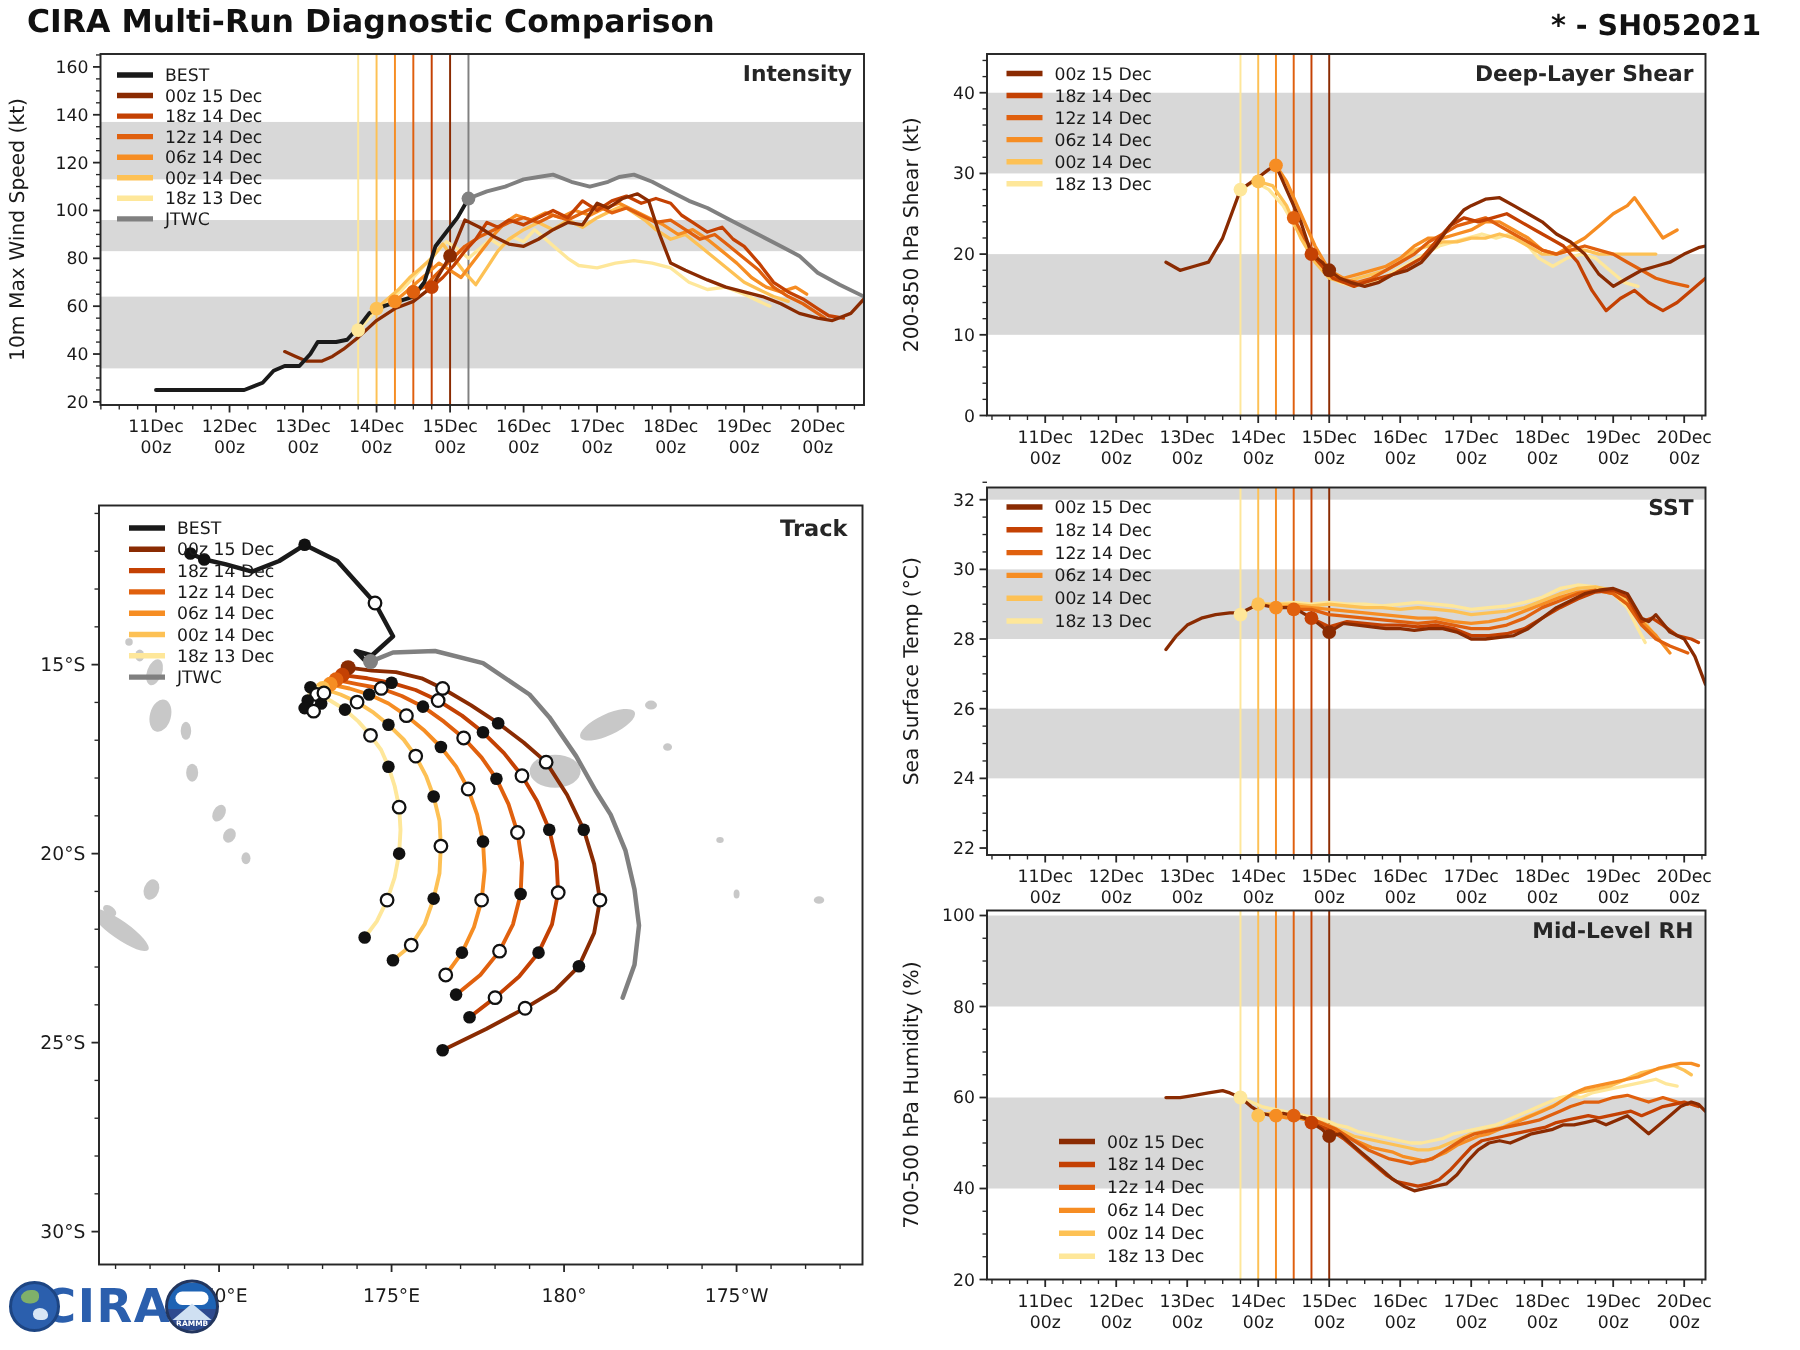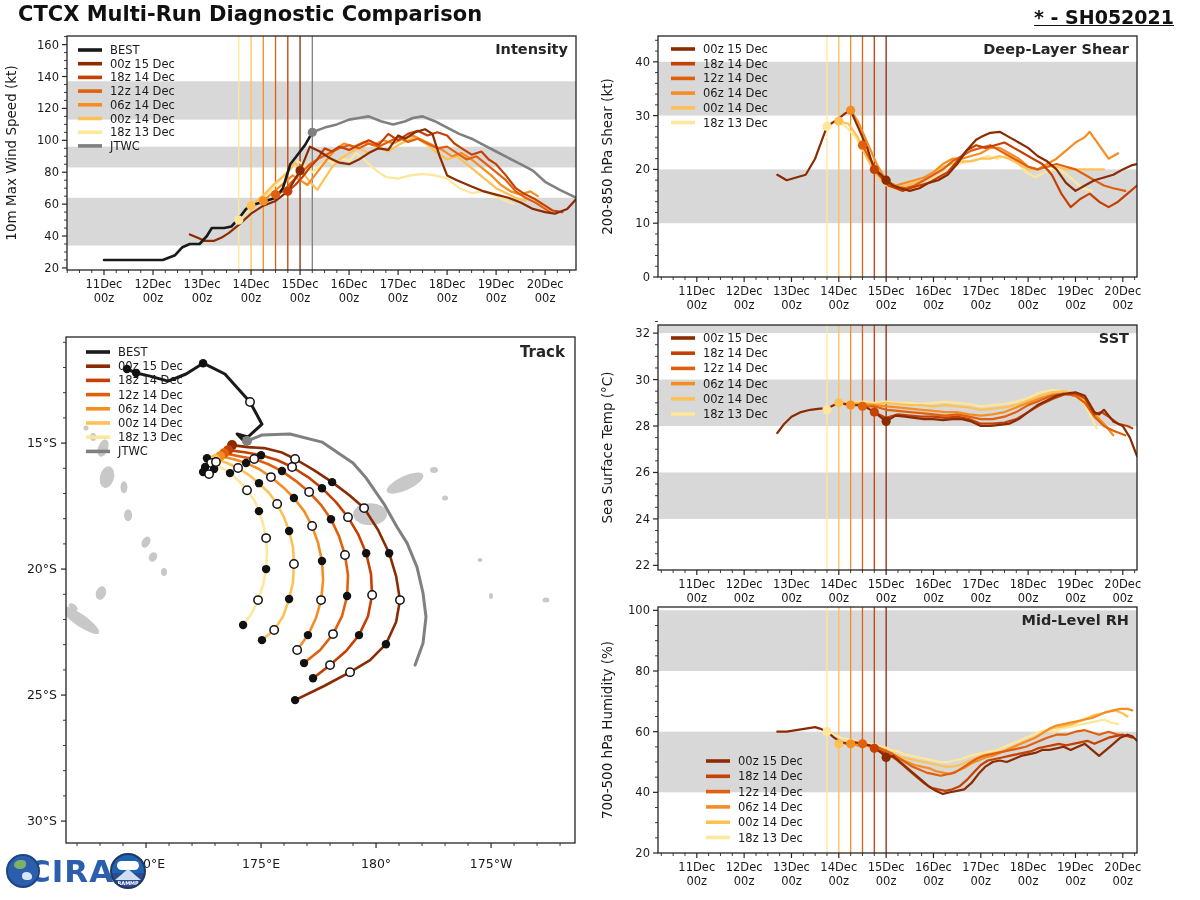--- a/index.html
+++ b/index.html
@@ -1,34 +1,34 @@
 <!DOCTYPE html>
 <html><head>
 <meta charset="utf-8">
 <style>
   html,body{margin:0;padding:0;background:#fff;font-family:"DejaVu Sans",sans-serif;}
   #page{position:relative;width:1200px;height:900px;background:#fff;overflow:hidden;}
   #main-title{position:absolute;left:18px;top:2px;font-size:21px;font-weight:bold;color:#111;}
-  #storm-id{position:absolute;right:26px;top:6px;font-size:19px;font-weight:bold;color:#111;text-decoration:underline;}
+  #storm-id{position:absolute;right:26px;top:6px;font-size:19px;font-weight:bold;color:#111;}
   #canvas{position:absolute;left:0;top:0;}
   #logo{position:absolute;left:6px;top:853px;display:flex;align-items:center;gap:2px;}
   .globe{width:34px;height:34px;border-radius:50%;background:#2b5fad;border:2px solid #1d4583;box-sizing:border-box;position:relative;overflow:hidden;}
   .globe:before{content:"";position:absolute;left:6px;top:4px;width:12px;height:9px;background:#7fb06a;border-radius:60% 40% 50% 50%;}
   .globe:after{content:"";position:absolute;left:14px;top:16px;width:10px;height:8px;background:#d8e6f5;border-radius:50% 60% 40% 50%;}
   .cira-text{font-size:31px;font-weight:bold;color:#2b5fad;letter-spacing:1px;line-height:1;margin-left:-14px;}
   .badge{width:36px;height:36px;border-radius:50%;background:linear-gradient(#1e63b4 55%,#2e4a8f 55%);border:2px solid #23365e;box-sizing:border-box;position:relative;overflow:hidden;margin-left:-6px;}
   .badge .cloud{position:absolute;left:5px;top:6px;width:22px;height:9px;background:#fff;border-radius:8px;}
   .badge .mtn{position:absolute;left:3px;bottom:7px;width:0;height:0;border-left:13px solid transparent;border-right:13px solid transparent;border-bottom:11px solid #cfe0f2;}
   .badge .rammb{position:absolute;left:0;right:0;bottom:1px;text-align:center;font-size:5px;font-weight:bold;color:#fff;}
 </style>
 </head>
 <body>
 
 <div id="page">
-  <div id="main-title">CTCX Multi-Run Diagnostic Comparison</div>
+  <div id="main-title">CIRA Multi-Run Diagnostic Comparison</div>
   <div id="storm-id">* - SH052021</div>
   <svg id="canvas" width="1200" height="900">
       <g>
         <rect x="67" y="197.74233128834356" width="509" height="47.8527607361963" fill="#d8d8d8"></rect>
         <rect x="67" y="146.6993865030675" width="509" height="20.736196319018404" fill="#d8d8d8"></rect>
         <rect x="67" y="81.30061349693256" width="509" height="38.28220858895705" fill="#d8d8d8"></rect>
         <line x1="238.79056331246994" x2="238.79056331246994" y1="36" y2="270" stroke="#fee79a" stroke-width="1.3"></line>
         <line x1="251.04381319210404" x2="251.04381319210404" y1="36" y2="270" stroke="#fdc155" stroke-width="1.3"></line>
         <line x1="263.2970630717381" x2="263.2970630717381" y1="36" y2="270" stroke="#f68d23" stroke-width="1.3"></line>
         <line x1="275.55031295137223" x2="275.55031295137223" y1="36" y2="270" stroke="#e0600e" stroke-width="1.3"></line>

